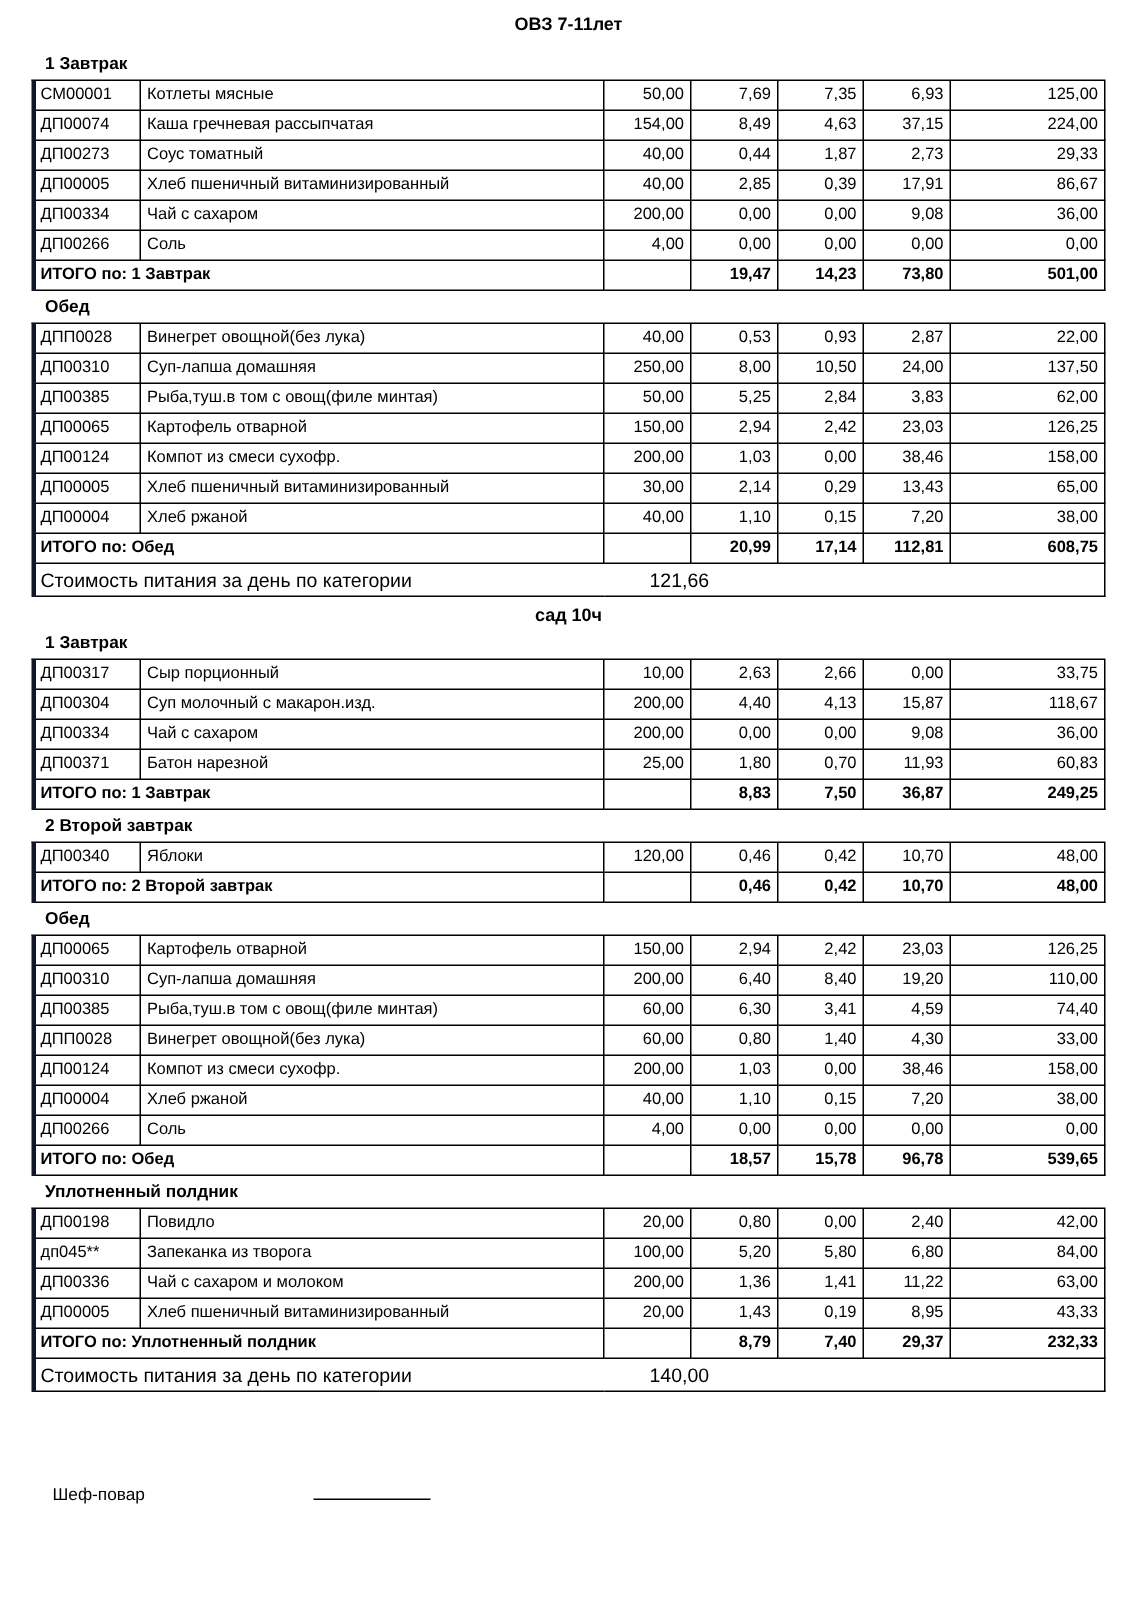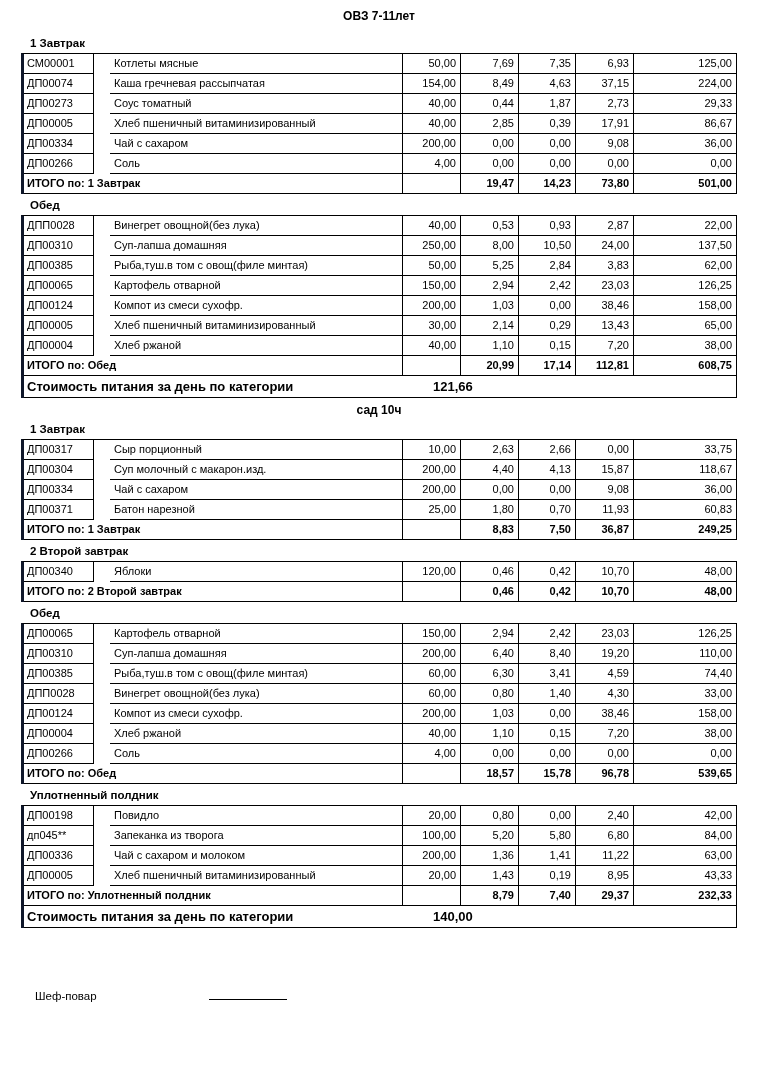--- a/index.html
+++ b/index.html
@@ -42,34 +42,34 @@
   .cell {
     border-right: 1px solid #000;
     border-bottom: 1px solid #000;
     height: 20px;
     line-height: 19px;
     font-size: 11px;
     overflow: hidden;
     white-space: nowrap;
   }
   .cell.code { padding-left: 3px; }
-  .cell.name { padding-left: 4px; margin-left: 16px; }
+  .cell.name { padding-left: 4px; }
   .cell.num { text-align: right; padding-right: 4px; }
   .row.total .cell { font-weight: bold; }
   .row.total .total-label { grid-column: 1 / 3; padding-left: 3px; }
 
   .day-total {
     display: grid;
     grid-template-columns: 379px 1fr;
     border-top: none;
   }
   .day-total .cell {
     height: 22px;
     line-height: 21px;
-    font-weight: bold;
+    font-weight: normal;
     font-size: 13px;
   }
   .day-total .label { border-right: none; padding-left: 3px; }
   .day-total .value { padding-left: 30px; }
 
   .footer {
     margin-top: 60px;
     padding-left: 14px;
     font-size: 11.5px;
   }

